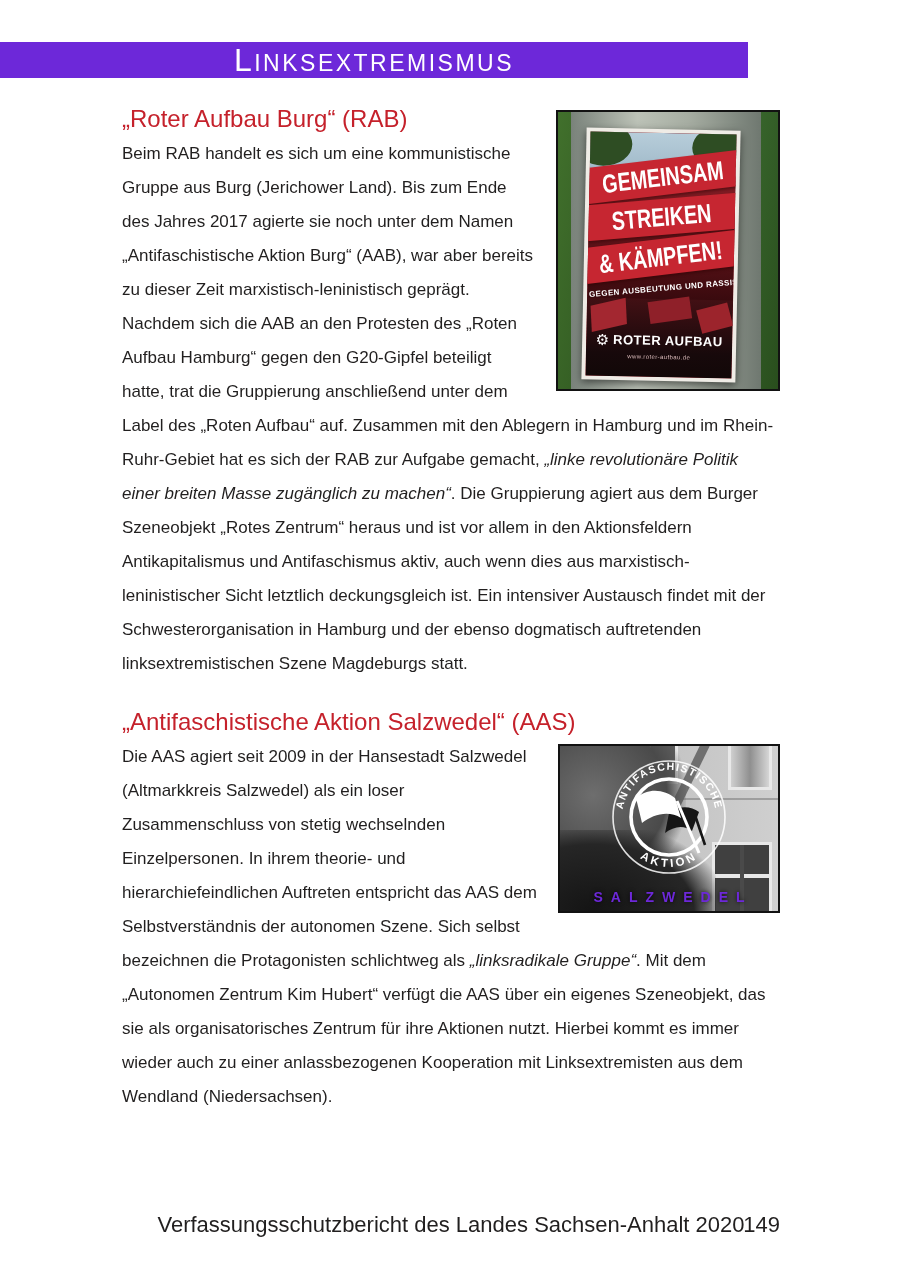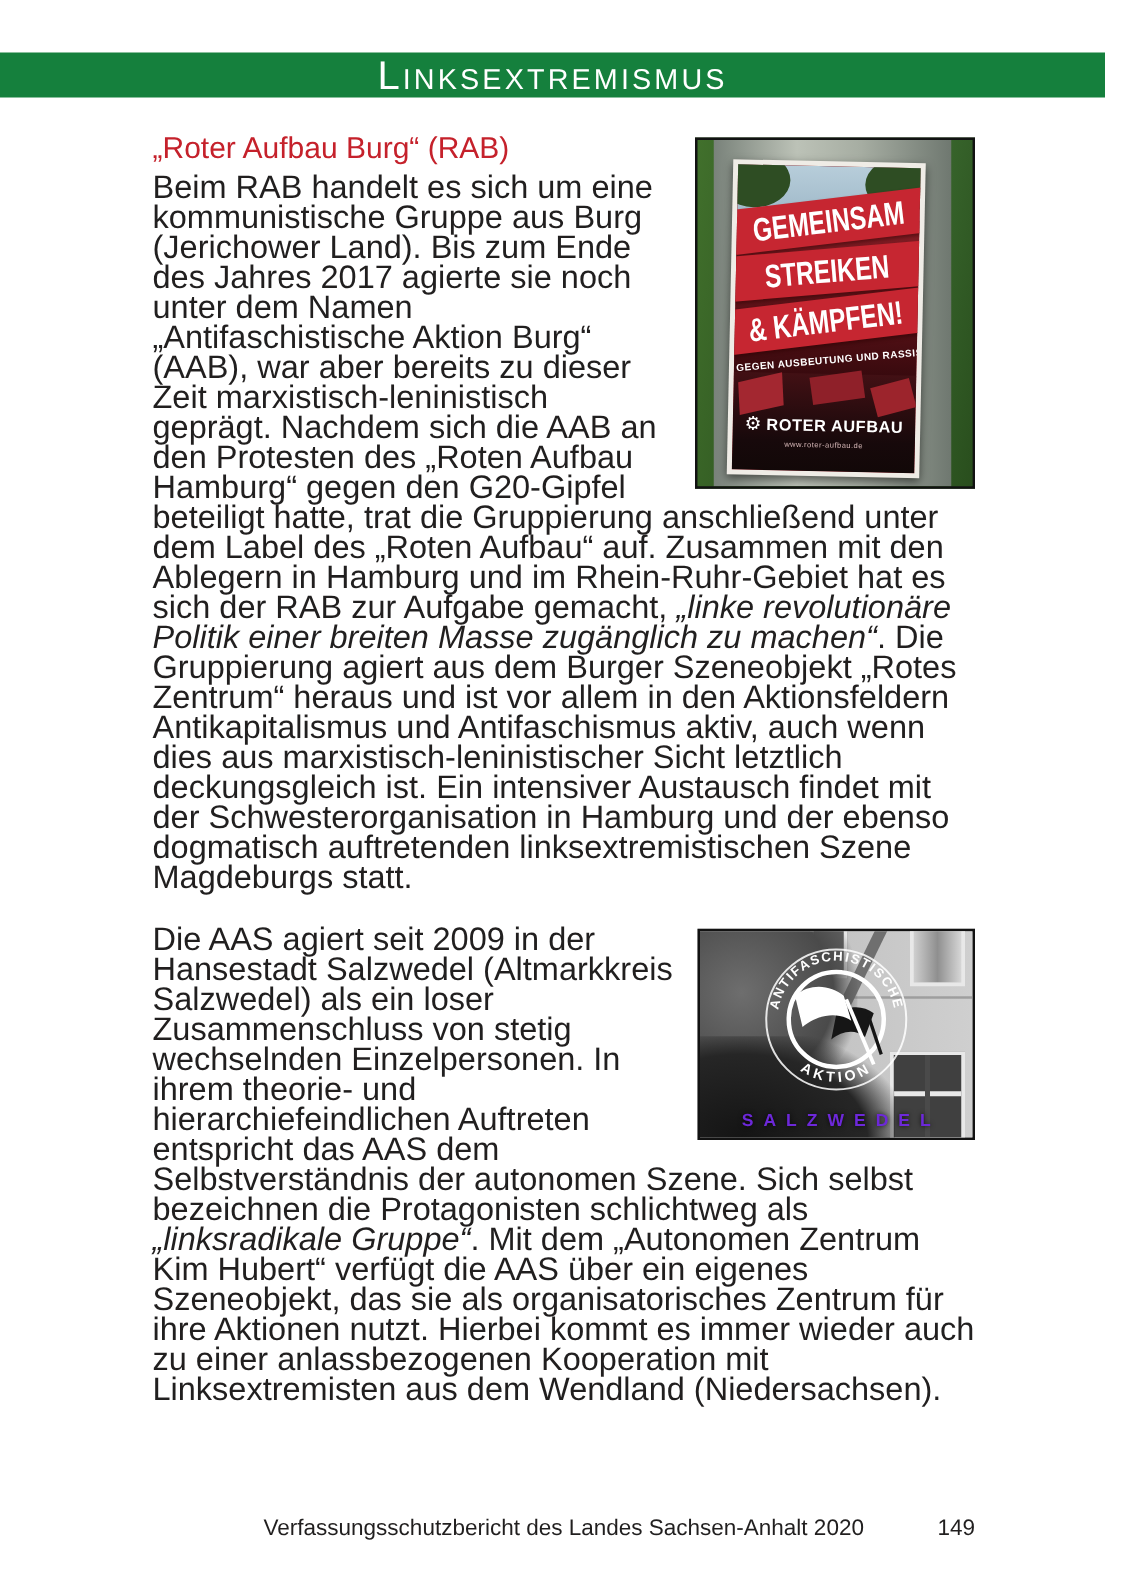--- a/index.html
+++ b/index.html
@@ -1,28 +1,28 @@
 <!DOCTYPE html>
 <html><head>
 <meta charset="utf-8">
 <style>
   html,body{margin:0;padding:0;background:#fff;}
   .page{position:relative;width:900px;height:1276px;background:#ffffff;
         font-family:"Liberation Sans",sans-serif;color:#211f1f;overflow:hidden;}
 
   
-  .header-bar{position:absolute;top:42px;left:0;width:884px;height:36px;
-              background:#15803d;display:flex;align-items:center;justify-content:center;}
+  .header-bar{position:absolute;top:42px;left:0;width:748px;height:36px;
+              background:#6d28d9;display:flex;align-items:center;justify-content:center;}
   .header-title{color:#fff;font-size:23px;letter-spacing:2.5px;line-height:1;}
   .header-title .initial{font-size:32px;letter-spacing:2.5px;}
 
   
   .content{position:absolute;top:104px;left:122px;width:658px;}
   h2.section-heading{margin:0 0 3px 0;font-size:24px;font-weight:normal;color:#c5212b;line-height:1.25;}
-  p.body-text{margin:0;font-size:26px;line-height:24px;text-align:left;}
+  p.body-text{margin:0;font-size:17px;line-height:34px;text-align:left;}
   p.body-text .em{font-style:italic;}
   .section-2{margin-top:26px;}
 
   
   .fig-poster{float:right;width:220px;height:277px;border:2px solid #121212;
               margin:6px 0 10px 18px;position:relative;overflow:hidden;background:#2b511e;}
   .grass{position:absolute;inset:0;
          background:linear-gradient(100deg,#41702c,#2b511e 45%,#37642b 75%,#294e1d);}
   .pole{position:absolute;top:0;bottom:0;left:13px;right:17px;
         background:linear-gradient(90deg,#79827a,#bcc2b7 35%,#a6ada2 62%,#6f7870);}
@@ -72,21 +72,21 @@
           background:linear-gradient(90deg,#cfcfcf,#8f8f8f 50%,#d6d6d6);}
   .win.w3{left:152px;top:96px;width:60px;height:72px;background:
           linear-gradient(#4a4a4a,#4a4a4a) 50% 0/4px 100% no-repeat,
           linear-gradient(#e8e8e8,#e8e8e8) 0 46%/100% 4px no-repeat,#404040;}
   .logo-wrap{position:absolute;left:50%;top:44%;transform:translate(-50%,-50%);}
   .caption{position:absolute;bottom:6px;left:0;right:0;text-align:center;color:#6d28d9;
            font-size:14px;font-weight:bold;letter-spacing:8px;text-indent:8px;
            text-shadow:0 0 4px rgba(0,0,0,.8);}
 
   
-  .footer{position:absolute;top:1212px;left:122px;width:658px;font-size:18px;color:#211f1f;}
+  .footer{position:absolute;top:1212px;left:122px;width:658px;font-size:22px;color:#211f1f;}
   .footer-text{display:block;text-align:center;}
   .footer-page{position:absolute;right:0;top:0;margin-left:40px;}
 </style>
 </head>
 <body>
 
 <div class="page">
 
   <div class="header-bar">
     <span class="header-title"><span class="initial">L</span><span>INKSEXTREMISMUS</span></span>
@@ -125,20 +125,21 @@
             </div>
             <div class="poster-url">www.roter-aufbau.de</div>
           </div>
         </div>
       </div>
       <h2 class="section-heading">„Roter Aufbau Burg“ (RAB)</h2>
       <p class="body-text"><span>Beim RAB handelt es sich um eine kommunistische Gruppe aus Burg (Jerichower Land). Bis zum Ende des Jahres 2017 agierte sie noch unter dem Namen „Antifaschistische Aktion Burg“ (AAB), war aber bereits zu dieser Zeit marxistisch-leninistisch geprägt. Nachdem sich die AAB an den Protesten des „Roten Aufbau Hamburg“ gegen den G20-Gipfel beteiligt hatte, trat die Gruppierung anschließend unter dem Label des „Roten Aufbau“ auf. Zusammen mit den Ablegern in Hamburg und im Rhein-Ruhr-Gebiet hat es sich der RAB zur Aufgabe gemacht, </span><span class="em">„linke revolutionäre Politik einer breiten Masse zugänglich zu machen“</span><span>. Die Gruppierung agiert aus dem Burger Szeneobjekt „Rotes Zentrum“ heraus und ist vor allem in den Aktionsfeldern Antikapitalismus und Antifaschismus aktiv, auch wenn dies aus marxistisch-leninistischer Sicht letztlich deckungsgleich ist. Ein intensiver Austausch findet mit der Schwesterorganisation in Hamburg und der ebenso dogmatisch auftretenden linksextremistischen Szene Magdeburgs statt.</span></p>
     </section>
 
     <section class="section-2">
+      <h2 class="section-heading">„Antifaschistische Aktion Salzwedel“ (AAS)</h2>
       <div class="fig-antifa">
         <div class="facade"></div>
         <div class="hline"></div>
         <div class="win w1"></div>
         <div class="win w2"></div>
         <div class="win w3"></div>
         <div class="pipe"></div>
         <div class="smoke"></div>
         <div class="smoke2"></div>
         <div class="logo-wrap">

